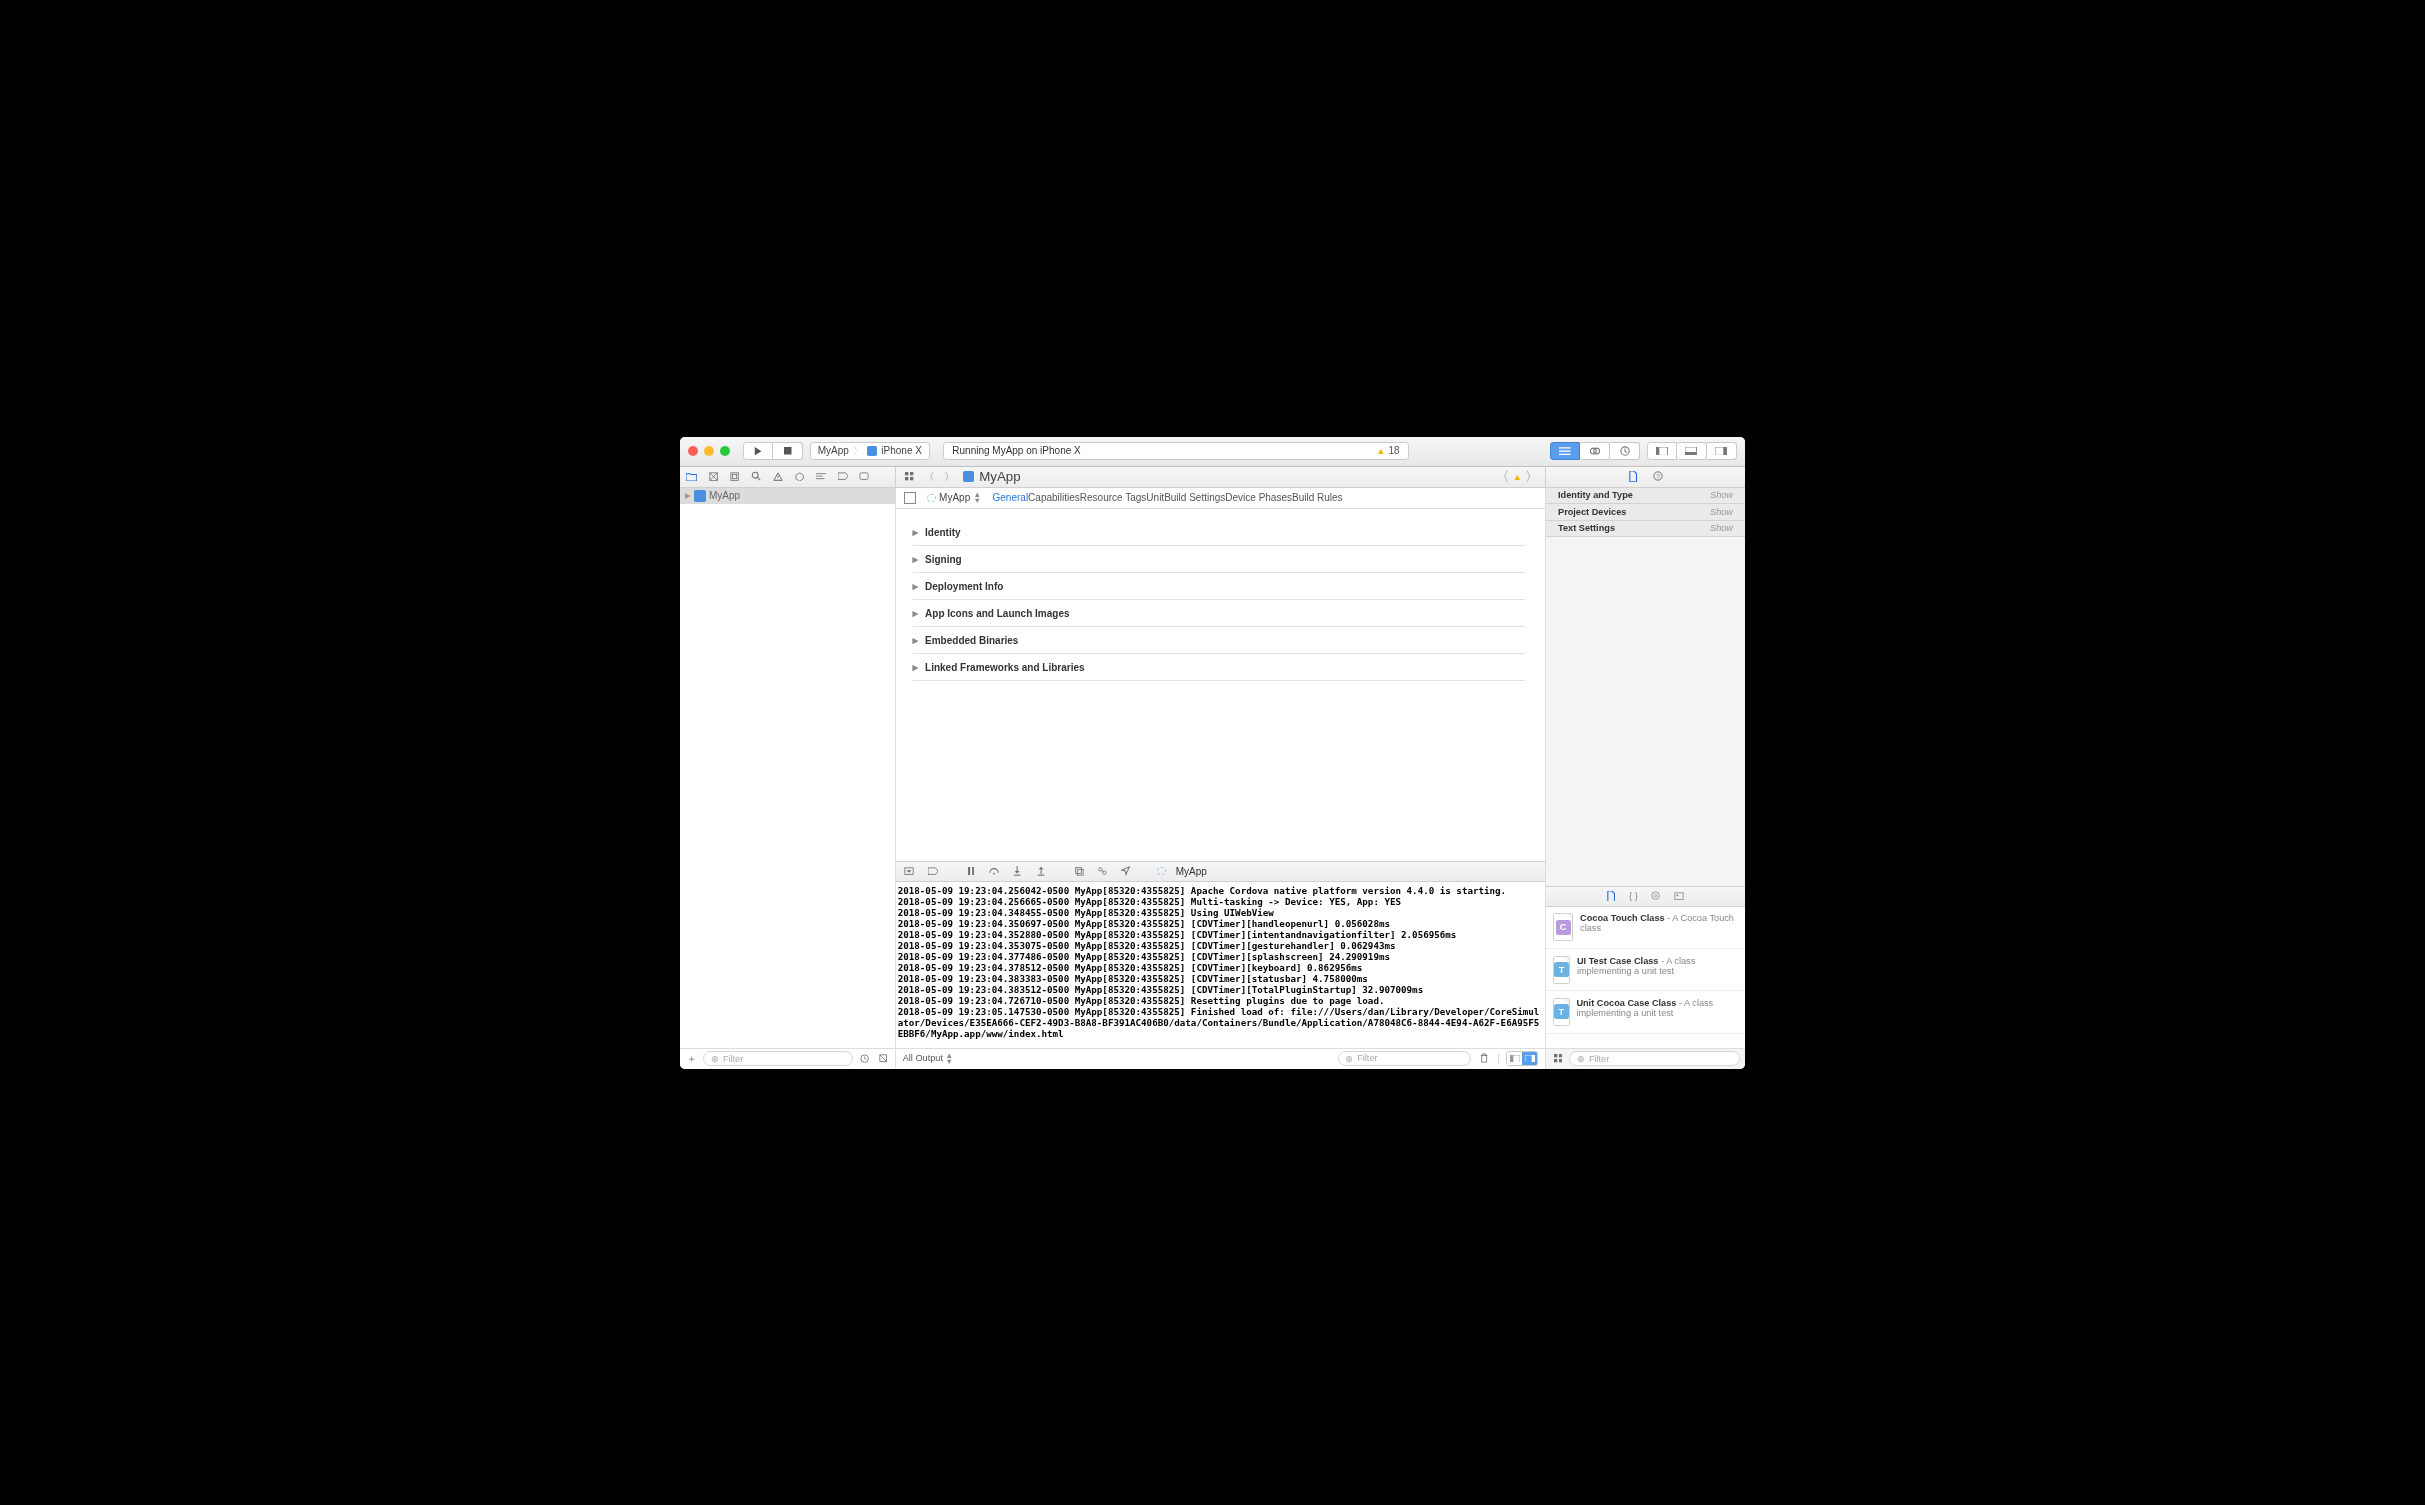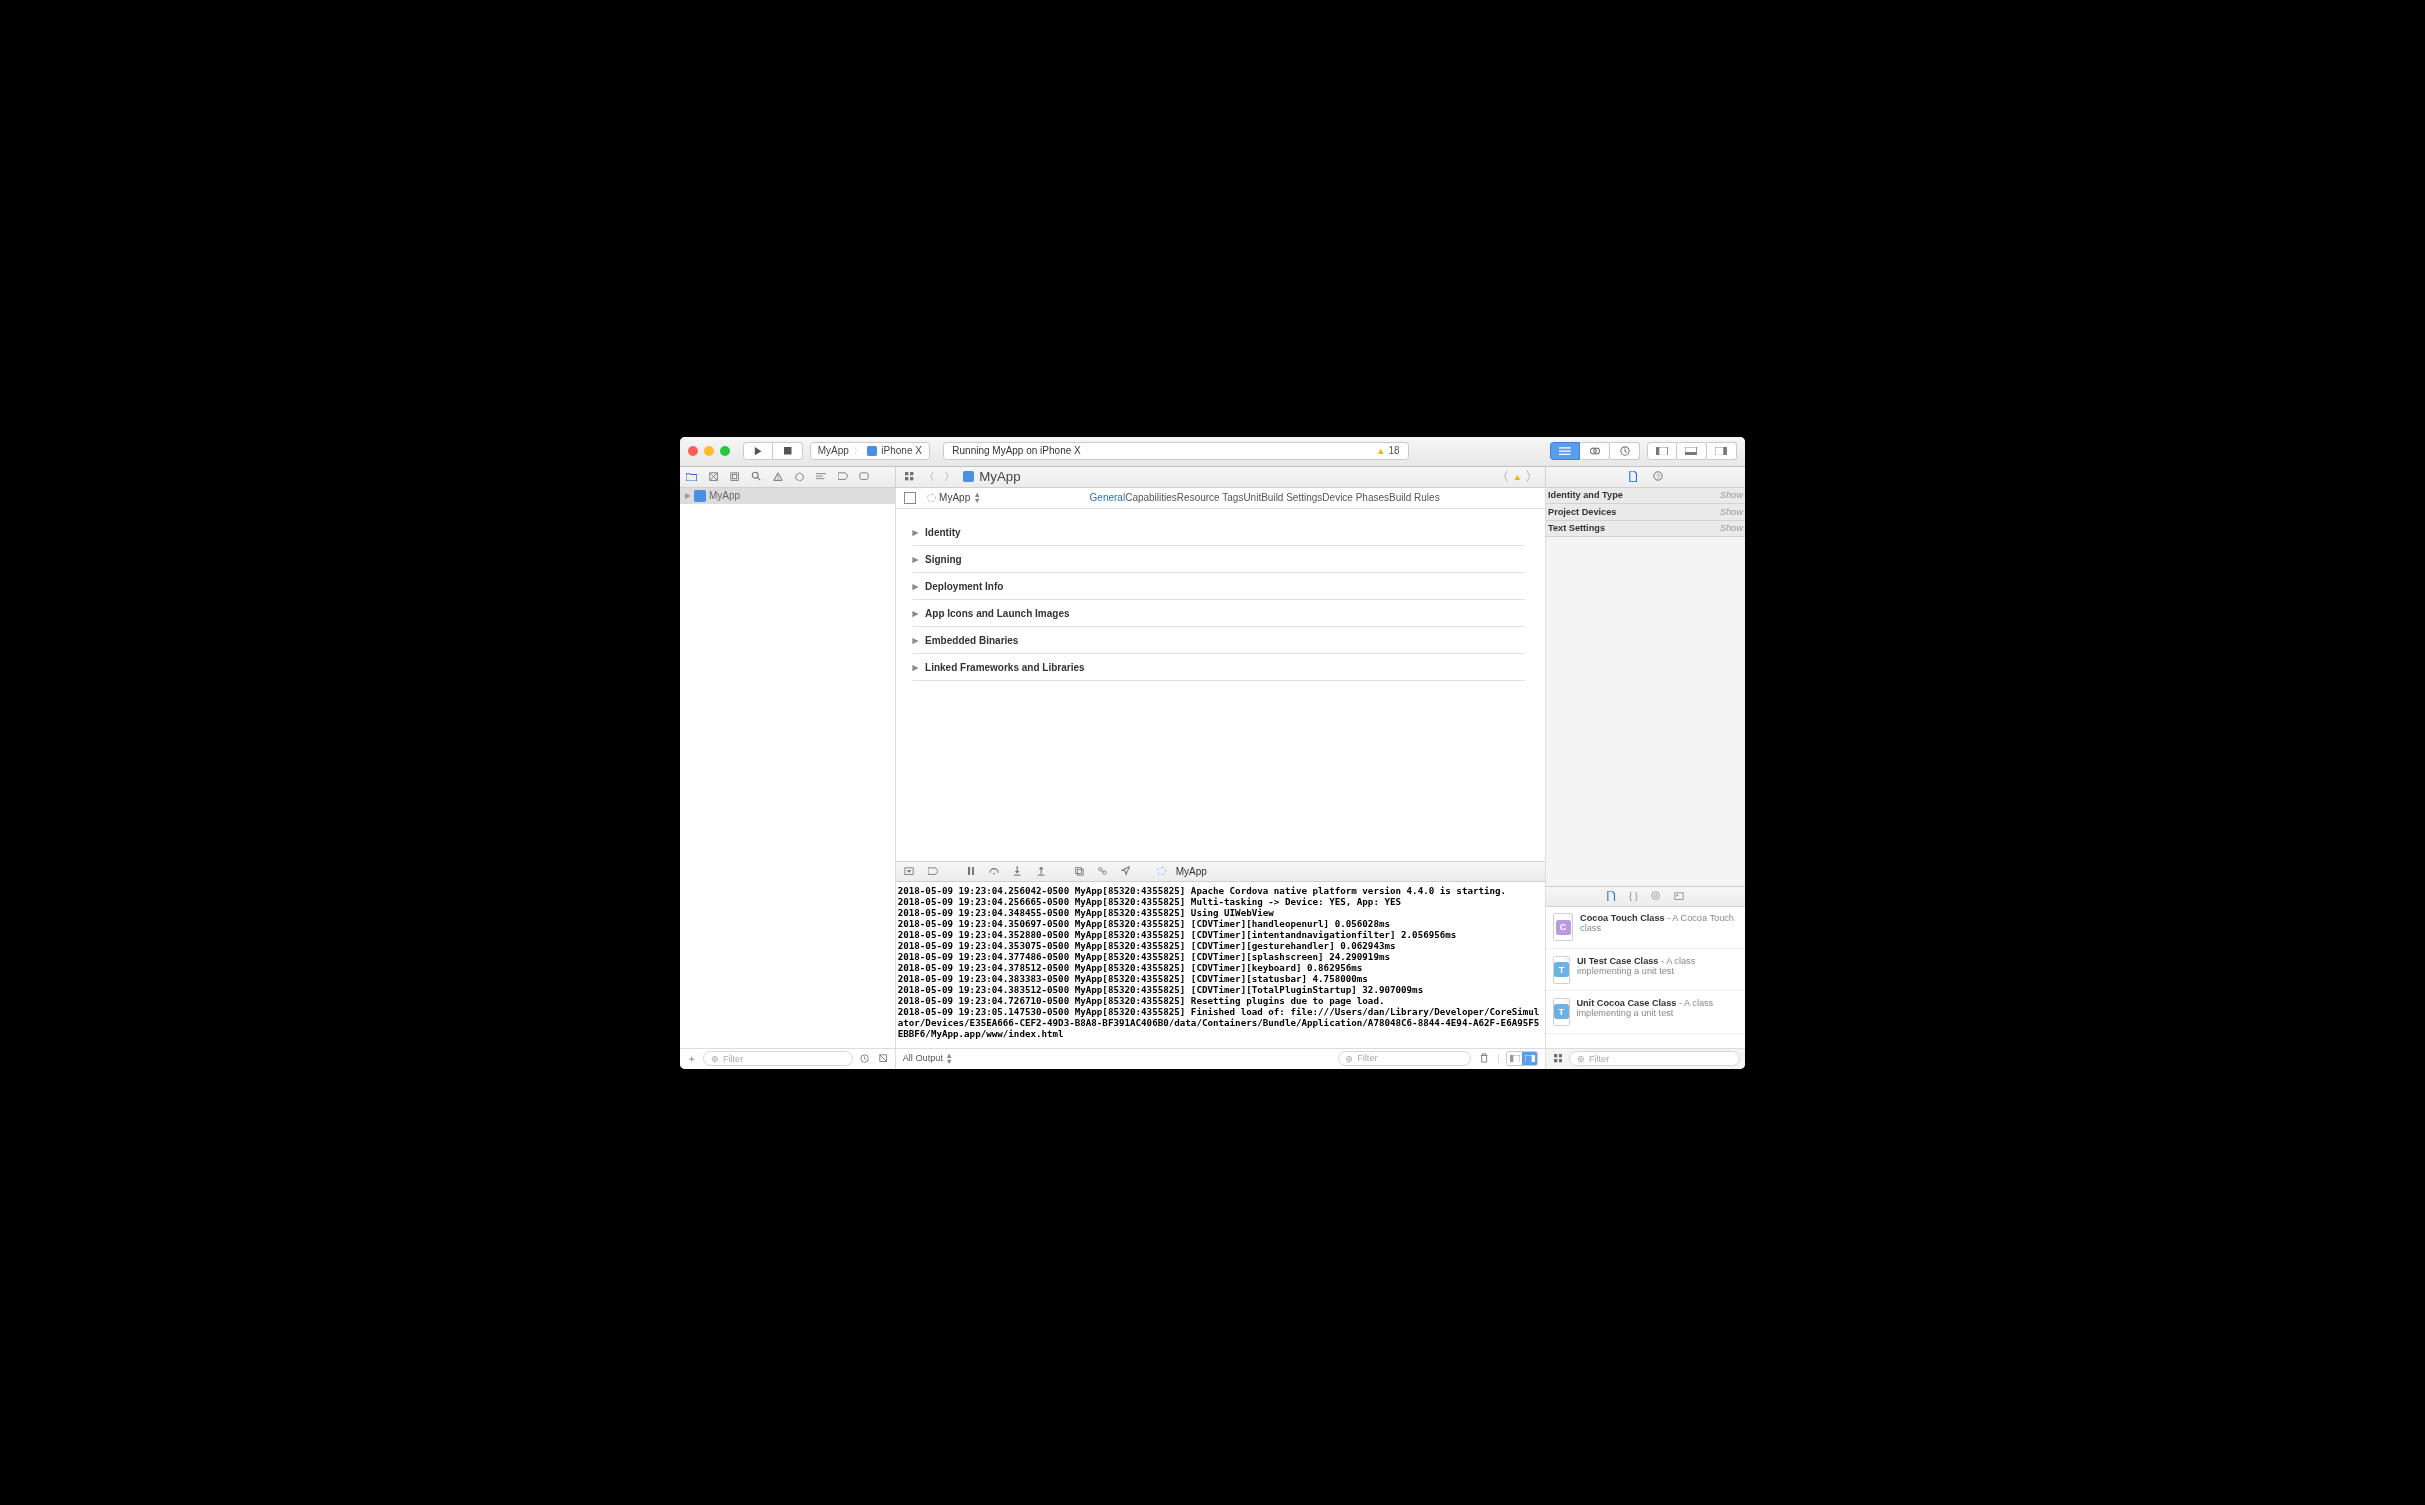--- a/index.html
+++ b/index.html
@@ -41,41 +41,41 @@
 .nav-row .disc { color:#999; font-size:7.5px; }
 .proj-ico { width:11.6px; height:11.6px; background:#4a90e2; border-radius:1.7px; display:inline-block; }
 .nav-bottom { height:21px; border-top:0.8px solid #ddd; display:flex; align-items:center; padding:0 5px; gap:5px; }
 .filterpill { flex:1; height:15px; border:0.8px solid #d6d6d6; border-radius:7.5px; background:#fff; display:flex; align-items:center; padding:0 6.7px; color:#aaa; font-size:9.2px; gap:4.2px;}
 
 .editor { flex:1; background:#fff; display:flex; flex-direction:column; min-width:0; }
 .tabbar { height:21.6px; border-bottom:0.8px solid #ddd; display:flex; align-items:center; padding:0 8.3px; gap:3.3px; font-size:10px;}
 .tabbar .sq { width:11.6px; height:11.6px; border:1.2px solid #888; }
 .target-sel { display:flex; align-items:center; gap:3.3px; color:#444; padding:0 8.3px; }
 .updn { font-size:7.5px; color:#888; line-height:5.8px; }
-.etabs { flex:1; display:flex; justify-content:center; }
+.etabs { flex:1; display:flex; justify-content:flex-start; }
 .etab { color:#555; cursor:default; }
 .etab.active { color:#2573d8; }
 
 .sections { flex:1; overflow:auto; padding:10px 20px 10px 16.6px; }
 .sect { border-bottom:0.8px solid #e1e1e1; padding:7.5px 0; display:flex; align-items:center; gap:6.7px; font-size:10px; color:#333; font-weight:600; }
 .sect .disc { color:#8a8a8a; font-size:7.5px; }
 
 .debugbar { height:21px; background:linear-gradient(#f6f6f6,#ececec); border-top:0.8px solid #cfcfcf; border-bottom:0.8px solid #cfcfcf; display:flex; align-items:center; padding:0 6.7px; gap:10px; font-size:10px; color:#666;}
 .debugbar .gap { width:5px; }
 .debugbar .proc { color:#333; }
 
 .console { flex:0 0 166px; background:#fff; font-family: Menlo, Monaco, Consolas, monospace; font-size:9.2px; line-height:1.2; padding:3.3px 1.7px; overflow:auto; white-space:pre-wrap; word-break:break-all; font-weight:600; }
 .console-footer { height:21px; border-top:0.8px solid #ddd; display:flex; align-items:center; padding:0 6.7px; font-size:9.2px; color:#555; gap:22px;}
 .cf-right { margin-left:auto; display:flex; align-items:center; gap:6.7px; }
 .pane-toggle { display:flex; border:0.8px solid #c9c9c9; border-radius:2.5px; overflow:hidden; }
 .pane-toggle span { width:15px; height:13.3px; display:flex; align-items:center; justify-content:center; font-size:8.3px; background:#fff; color:#888;}
 .pane-toggle span.on { background:#5a9ded; color:#fff; }
 
 .inspector { width:200px; background:#f4f4f4; border-left:0.8px solid #ddd; display:flex; flex-direction:column; font-size:9.2px;}
-.insp-section { height:16.6px; background:#eaeaea; border-bottom:0.8px solid #d3d3d3; display:flex; align-items:center; justify-content:space-between; padding:0 2px; color:#333; font-weight:600;}
+.insp-section { height:16.6px; background:#eaeaea; border-bottom:0.8px solid #d3d3d3; display:flex; align-items:center; justify-content:space-between; padding:0 12px; color:#333; font-weight:600;}
 .insp-section .show { color:#9a9a9a; font-weight:400;font-style:italic; }
 .insp-gap { flex:1; }
 .lib-strip { height:21px; border-top:0.8px solid #cfcfcf; border-bottom:0.8px solid #cfcfcf; background:linear-gradient(#f6f6f6,#ececec); display:flex; align-items:center; justify-content:center; gap:13.3px; color:#888;}
 .lib-strip .active{color:#1e6fd6;}
 .lib-list { background:#fff; flex:0 0 141px; overflow:auto; }
 .lib-item { display:flex; gap:6.7px; padding:6.7px; border-bottom:0.8px solid #eee; font-size:9.2px; }
 .lib-ico { width:23px; height:28px; border:0.8px solid #d0d0d0; border-radius:1.7px; display:flex;align-items:center;justify-content:center; font-weight:bold; color:#fff; background:#fff; position:relative;}
 .lib-ico::before{content:"";position:absolute;top:0;right:0;border-style:solid;border-width:0 6.7px 6.7px 0;border-color:transparent #f4f4f4 transparent transparent;}
 .lib-ico .badge{width:15px;height:15px;border-radius:2.5px;display:flex;align-items:center;justify-content:center;font-size:9.2px;}
 .lib-text .t { color:#333; font-weight:600; display:inline;}

